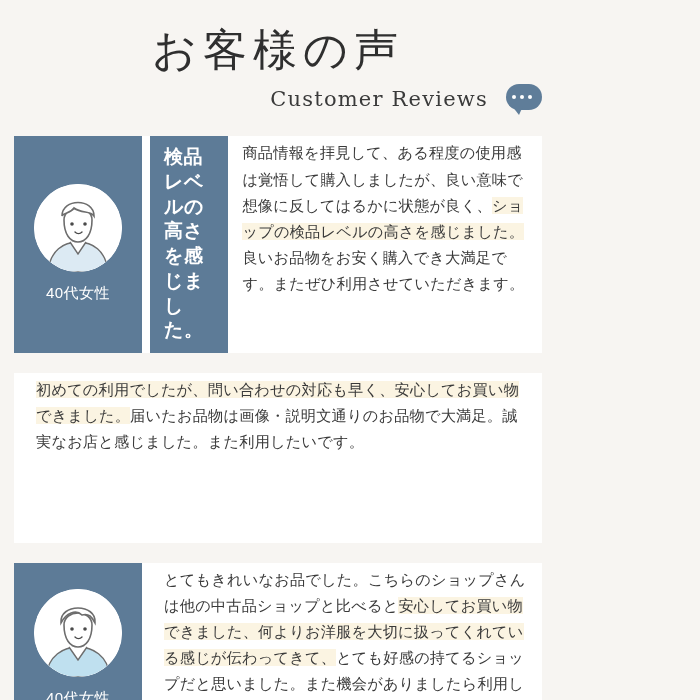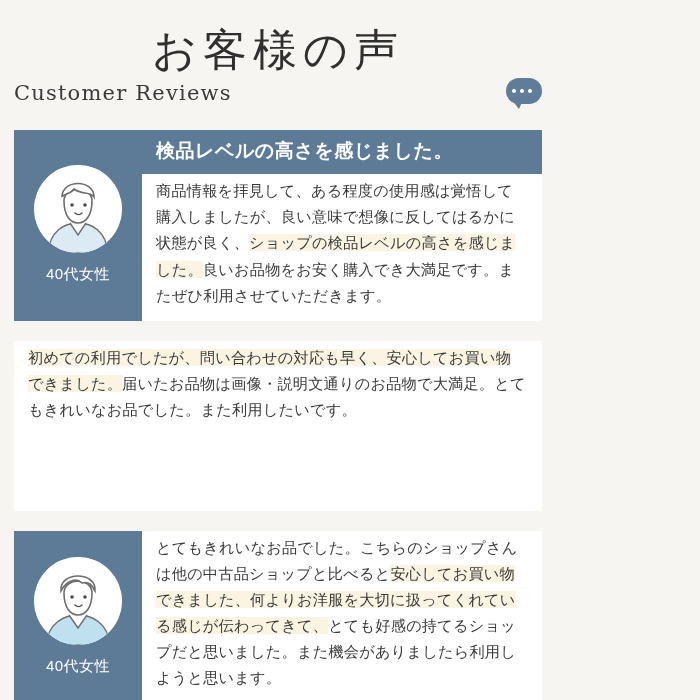--- a/index.html
+++ b/index.html
@@ -31,22 +31,23 @@
     font-size: 44px;
     letter-spacing: 6px;
     color: #2f2f2f;
     line-height: 1.1;
     margin: 0;
     font-weight: 400;
   }
   .header-sub-row {
     display: flex;
     align-items: center;
-    justify-content: space-between;
-    margin-top: 4px;
+    justify-content: flex-end;
+    gap: 10px;
+    margin-top: 10px;
   }
   .header-sub {
     font-family: "DejaVu Serif", "Liberation Serif", serif;
     font-size: 21px;
     letter-spacing: 1.2px;
     color: #3a3a3a;
   }
   .bubble-icon {
     position: relative;
     width: 44px;
@@ -119,22 +120,22 @@
   .avatar-label {
     margin-top: 12px;
     color: #ffffff;
     font-size: 15px;
     letter-spacing: 0.5px;
   }
 
   .content-col {
     flex: 1;
     display: flex;
-    flex-direction: column;
-    background: #ffffff;
+    background: #ffffff;
+    margin-left: 8px;
   }
   .review-title {
     background: #5d7b97;
     color: #ffffff;
     font-size: 19px;
     font-weight: bold;
     letter-spacing: 0.5px;
     padding: 9px 14px 10px;
     line-height: 1.3;
   }
@@ -197,21 +198,21 @@
         <div class="review-title">検品レベルの高さを感じました。</div>
         <div class="review-body">
           <span>商品情報を拝見して、ある程度の使用感は覚悟して購入しましたが、良い意味で想像に反してはるかに状態が良く、</span><span class="hl">ショップの検品レベルの高さを感じました。</span><span>良いお品物をお安く購入でき大満足です。またぜひ利用させていただきます。</span>
         </div>
       </div>
     </div>
 
     <div class="review-card">
       <div class="content-col">
         <div class="review-body">
-          <span class="hl">初めての利用でしたが、問い合わせの対応も早く、安心してお買い物できました。</span><span>届いたお品物は画像・説明文通りのお品物で大満足。とてもきれいなお品でした。また利用したいです。</span>
+          <span class="hl">初めての利用でしたが、問い合わせの対応も早く、安心してお買い物できました。</span><span>届いたお品物は画像・説明文通りのお品物で大満足。誠実なお店と感じました。また利用したいです。</span>
         </div>
       </div>
     </div>
 
     <div class="review-card">
       <div class="avatar-col">
         <div class="avatar-circle">
           <svg viewBox="0 0 88 88" width="88" height="88" aria-hidden="true">
             <defs>
                 <clipPath id="c3">

